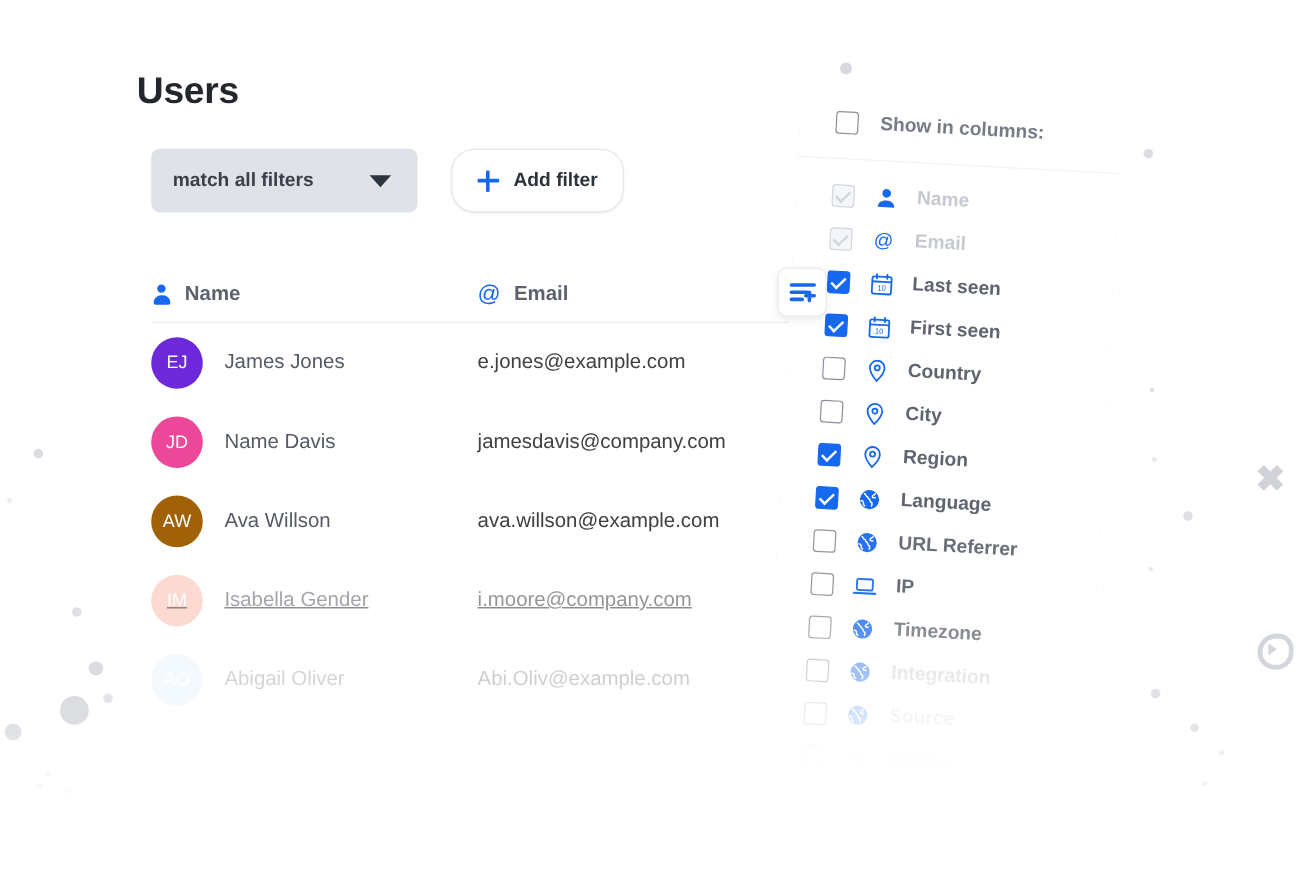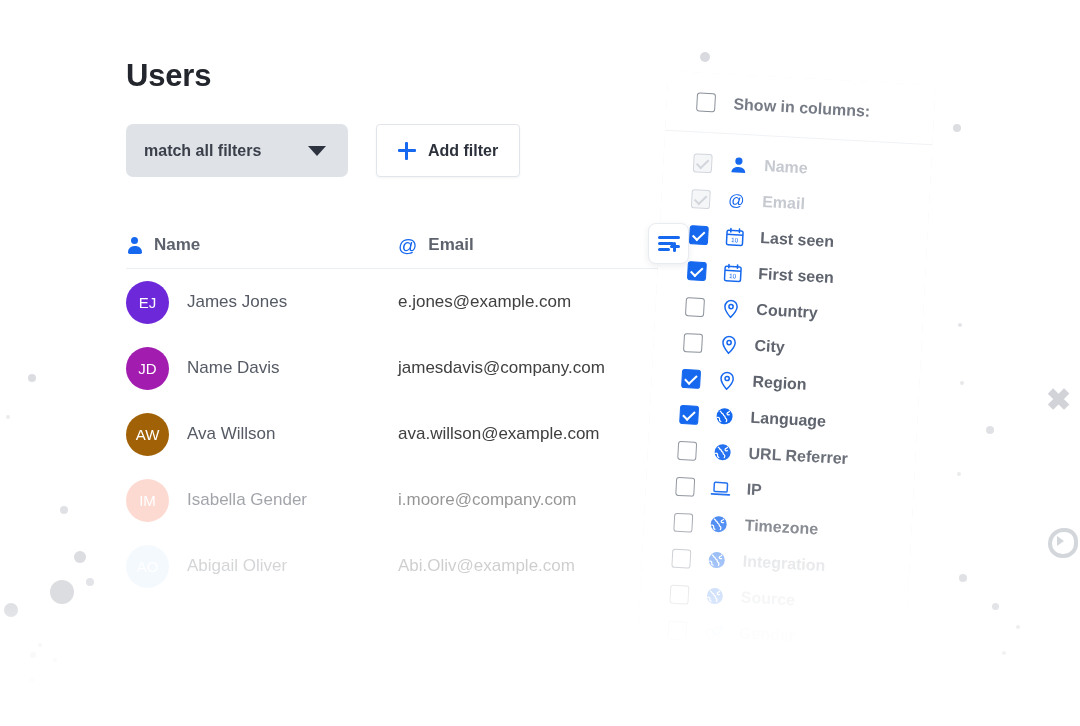--- a/index.html
+++ b/index.html
@@ -41,21 +41,21 @@
     border-left:7px solid #c9ccd2;
     border-top:5px solid transparent;
     border-bottom:5px solid transparent;
   }
 
   
   #content { position:absolute; inset:0; z-index:2; }
 
   .page-title{
     position:absolute;
-    left:126px; top:58px;
+    left:114px; top:58px;
     font-size:31px;
     font-weight:bold;
     color:#24262d;
     letter-spacing:-0.2px;
   }
 
   
   .filter-row{ position:absolute; left:126px; top:124px; display:flex; gap:28px; }
 
   .match-select{
@@ -76,21 +76,21 @@
     border-left:9px solid transparent;
     border-right:9px solid transparent;
     border-top:10px solid #2e3340;
     margin-right:6px;
   }
 
   .add-filter{
     width:144px; height:53px;
     background:#ffffff;
     border:1px solid #e2e6ec;
-    border-radius:4px;
+    border-radius:19px;
     display:flex; align-items:center; justify-content:center;
     gap:12px;
     box-sizing:border-box;
     cursor:pointer;
     box-shadow:0 1px 2px rgba(30,40,70,.05);
   }
   .add-filter .plus{
     position:relative; width:18px; height:18px;
   }
   .add-filter .plus::before,
@@ -309,33 +309,33 @@
     <div id="rows">
         <div class="row" style="opacity: 1;">
           <div class="cell-name">
             <div class="avatar" style="background: #6d28d9;">EJ</div>
             <span class="nm">James Jones</span>
           </div>
           <div class="cell-email">e.jones@example.com</div>
         </div>
         <div class="row" style="opacity: 1;">
           <div class="cell-name">
-            <div class="avatar" style="background: #a21caf;">JD</div>
+            <div class="avatar" style="background: #ec4899;">JD</div>
             <span class="nm">Name Davis</span>
           </div>
           <div class="cell-email">jamesdavis@company.com</div>
         </div>
         <div class="row" style="opacity: 1;">
           <div class="cell-name">
             <div class="avatar" style="background: #a16207;">AW</div>
             <span class="nm">Ava Willson</span>
           </div>
           <div class="cell-email">ava.willson@example.com</div>
         </div>
-        <div class="row" style="opacity: 0.55;">
+        <div class="row" style="opacity: 0.55; text-decoration: underline;">
           <div class="cell-name">
             <div class="avatar" style="background: rgb(251, 189, 174);">IM</div>
             <span class="nm">Isabella Gender</span>
           </div>
           <div class="cell-email">i.moore@company.com</div>
         </div>
         <div class="row" style="opacity: 0.25;">
           <div class="cell-name">
             <div class="avatar" style="background: rgb(214, 232, 251);">AO</div>
             <span class="nm">Abigail Oliver</span>

